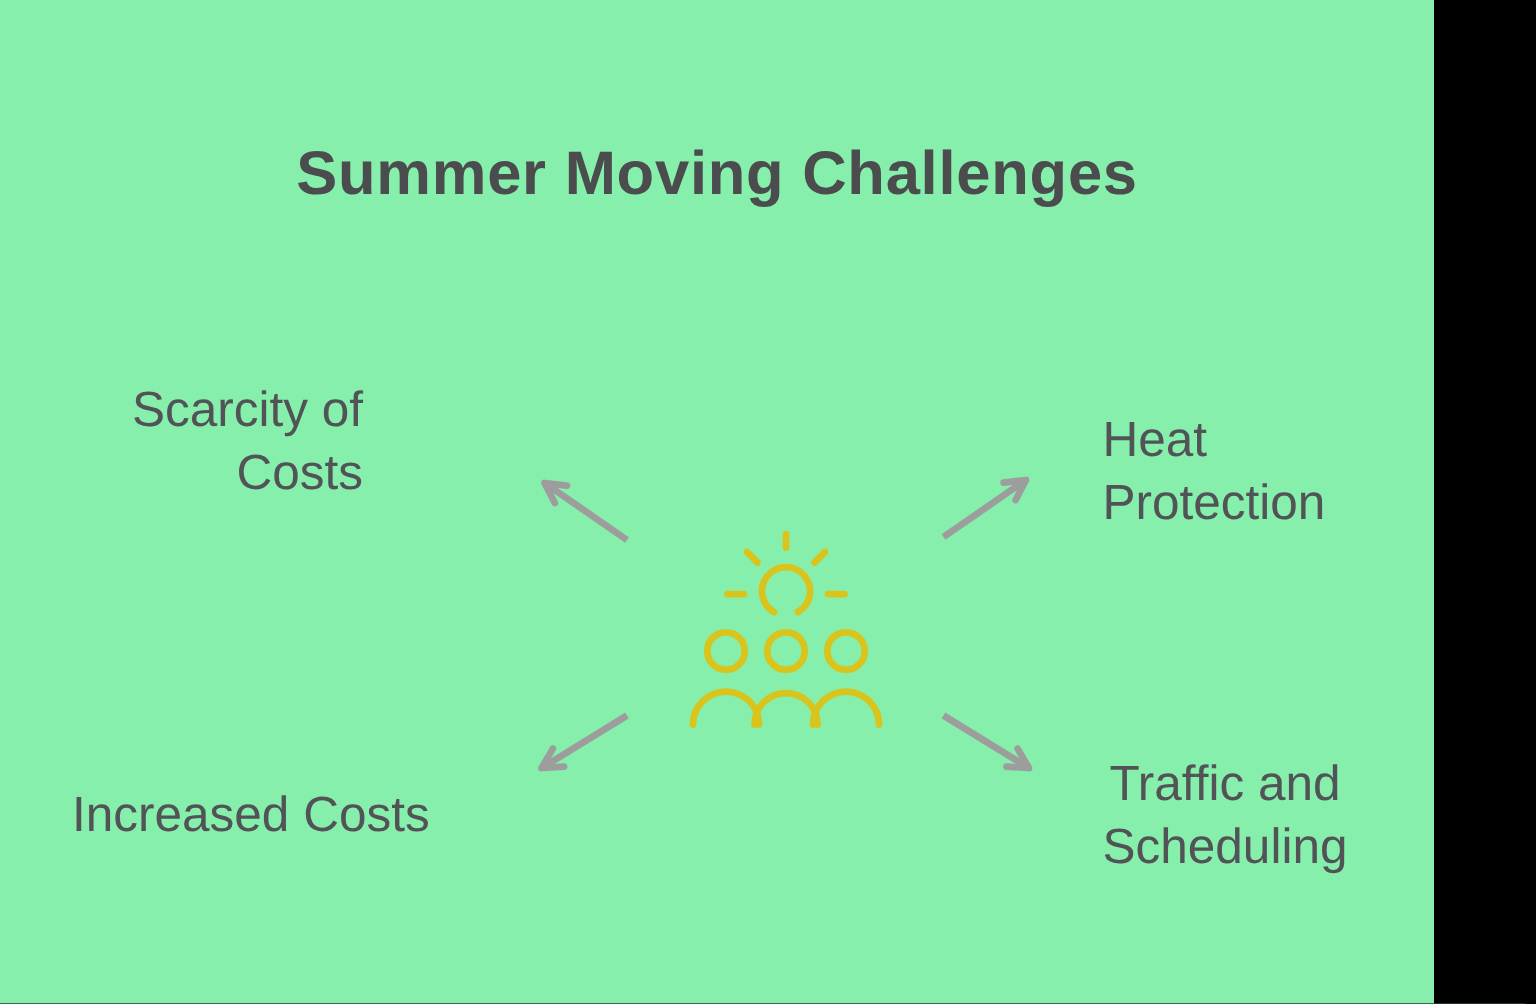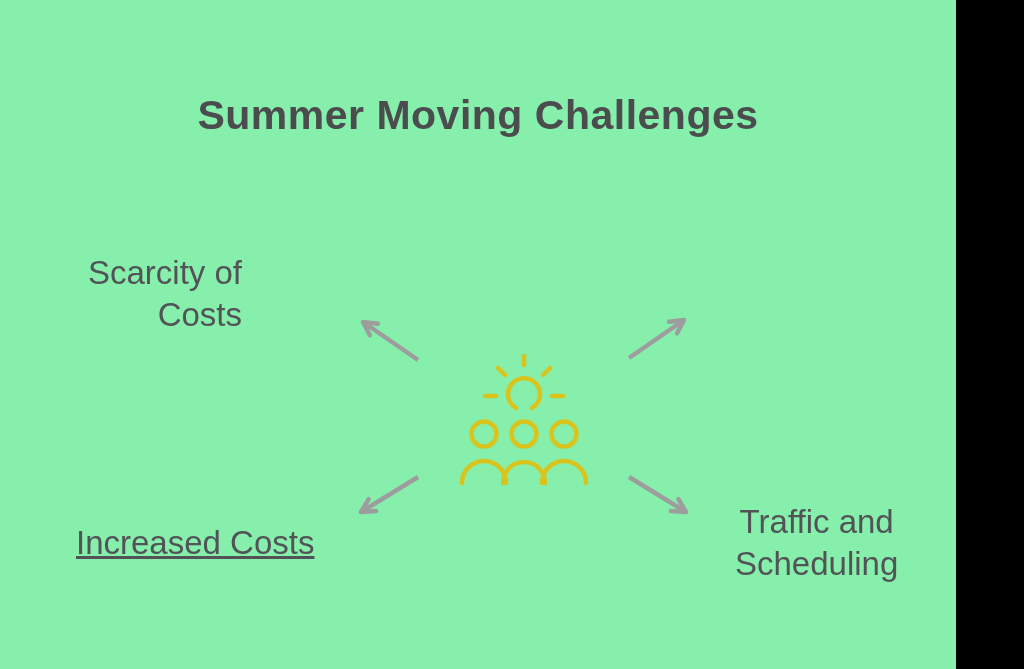--- a/index.html
+++ b/index.html
@@ -40,24 +40,23 @@
     right: 714px;
     top: 252px;
     text-align: right;
   }
   .label.top-right {
     left: 735px;
     top: 272px;
     text-align: left;
   }
   .label.bottom-left {
-    left: 76px;
+    left: 48px;
     top: 522px;
     text-align: left;
-    text-decoration: underline;
   }
   .label.bottom-right {
     left: 735px;
     top: 501px;
     text-align: center;
   }
   .overlay {
     position: absolute;
     top: 0;
     left: 0;
@@ -119,17 +118,18 @@
       <circle cx="564" cy="434" r="12.5"></circle>
 
       <path d="M 462 483 A 22 22 0 0 1 506 483"></path>
       <path d="M 503 483 A 21 21 0 0 1 545 483"></path>
       <path d="M 542 483 A 22 22 0 0 1 586 483"></path>
     </g>
   </svg>
 
   <div class="label top-left">Scarcity of
 Costs</div>
+  <div class="label top-right">Heat Protection</div>
   <div class="label bottom-left">Increased Costs</div>
   <div class="label bottom-right">Traffic and
 Scheduling</div>
 
 </div>
 
 </body></html>

